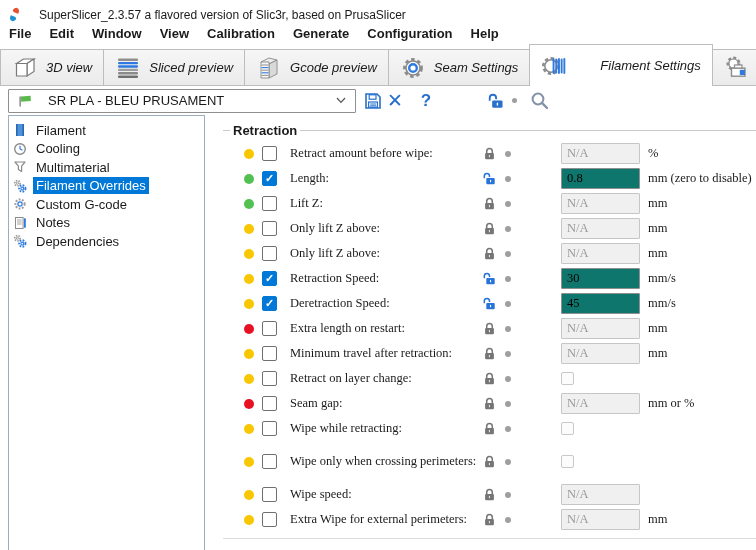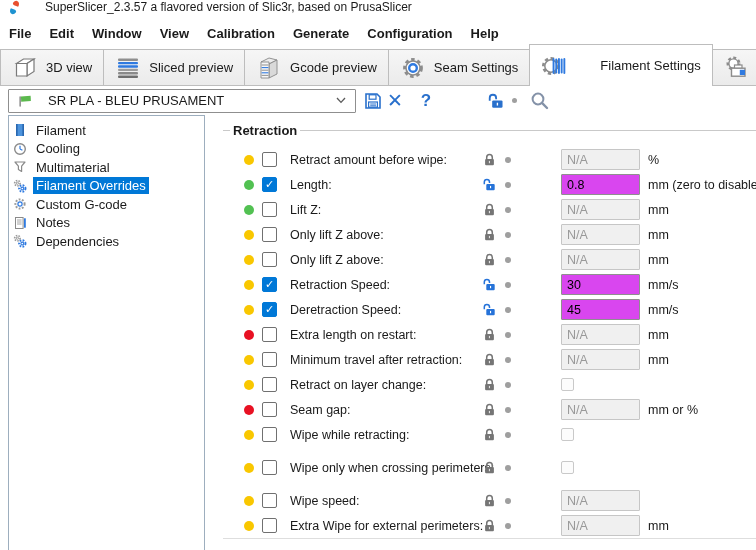--- a/index.html
+++ b/index.html
@@ -2,28 +2,28 @@
 <html><head>
 <meta charset="utf-8">
 <style>
   html,body{margin:0;padding:0;}
   body{
     width:756px;height:550px;position:relative;overflow:hidden;
     background:#ffffff;color:#1a1a1a;
     font-family:"Liberation Sans","DejaVu Sans",sans-serif;font-size:13px;
   }
   
-  .titlebar{height:22px;display:flex;align-items:flex-start;padding-left:7px;gap:23px;}
+  .titlebar{height:22px;display:flex;align-items:flex-end;padding-left:7px;gap:17px;}
   .titlebar .app-title{font-size:12px;white-space:nowrap;}
   .app-ico{width:15px;height:15px;flex:none;}
   
   .menubar{height:22px;display:flex;align-items:center;font-weight:bold;}
   .menu-item{padding:3px 9px;font-size:13px;cursor:default;}
   
-  .tabbar{height:42px;display:flex;align-items:flex-end;position:relative;}
+  .tabbar{height:42px;display:flex;align-items:flex-end;position:relative;font-style:italic;}
   .tabbar::after{content:"";position:absolute;left:0;right:0;bottom:0;border-bottom:1px solid #c4c4c4;z-index:1;}
   .tab{
     position:relative;z-index:2;height:37px;box-sizing:border-box;
     display:flex;align-items:center;gap:8px;padding:0 11px;
     background:linear-gradient(#f6f6f6,#ebebeb);
     border:1px solid #bdbdbd;margin-left:-1px;cursor:default;white-space:nowrap;
   }
   .tab:first-child{margin-left:0;}
   .tab.active{height:42px;background:#fff;border-bottom:none;z-index:3;gap:33px;}
   .tab-icon{width:26px;height:26px;flex:none;display:flex;}
@@ -52,37 +52,37 @@
   .side-item{height:18.5px;display:flex;align-items:center;padding-left:4px;gap:6px;cursor:default;}
   .side-icon{width:14px;height:14px;flex:none;display:flex;}
   .side-label{font-size:13px;padding:1px 3px;white-space:nowrap;}
   .side-item.selected .side-label{background:#0078d7;color:#fff;}
   
   .main{position:absolute;left:206px;top:115px;right:0;bottom:0;background:#fff;}
   .sec-header{display:flex;align-items:center;margin:8px 0 0 17px;}
   .sec-line-start{width:7px;border-top:1px solid #c9c9c9;}
   .sec-title{font-weight:bold;font-size:13px;margin:0 3px;}
   .sec-line{flex:1;border-top:1px solid #c9c9c9;}
-  .rows{margin-top:9px;}
+  .rows{margin-top:3px;font-family:Liberation Serif, serif;}
   .prow{display:flex;align-items:center;height:25px;padding-left:38px;}
   .prow.gap{margin-top:8px;}
   .bullet{width:10px;height:10px;border-radius:50%;margin-right:8px;flex:none;}
   .cb{
     width:15px;height:15px;box-sizing:border-box;border:1px solid #707070;border-radius:2px;
     background:#fff;margin-right:13px;flex:none;
     display:flex;align-items:center;justify-content:center;cursor:default;
   }
   .cb.checked{background:#0078d7;border-color:#0078d7;color:#fff;font-size:11px;font-weight:bold;line-height:1;}
   .plabel{width:193px;flex:none;font-size:12.5px;white-space:nowrap;}
   .lockw{width:13px;height:13px;margin-right:9px;flex:none;display:flex;cursor:default;}
   .dot2{width:6px;height:6px;border-radius:50%;background:#9f9f9f;margin-right:7px;flex:none;}
   .ctrl{width:79px;flex:none;display:flex;align-items:center;padding-left:43px;}
   .field{
     width:79px;height:21px;box-sizing:border-box;border:1px solid #8f8f8f;border-radius:1px;
-    font-size:12.5px;padding:0 5px;font-family:inherit;color:#000;background:#d946ef;outline:none;
+    font-size:12.5px;padding:0 5px;font-family:inherit;color:#000;background:#0f766e;outline:none;
   }
   .field.disabled{background:#f0f0f0;border-color:#c6c6c6;color:#999;}
   .small-cb{width:13px;height:13px;box-sizing:border-box;border:1px solid #c9c9c9;border-radius:2px;background:#fcfcfc;}
   .unit{margin-left:8px;font-size:12.5px;white-space:nowrap;}
   .bottom-sep{position:absolute;left:17px;right:0;top:423px;border-top:1px solid #dedede;}
 </style>
 </head>
 <body>
 
 <div class="titlebar">

